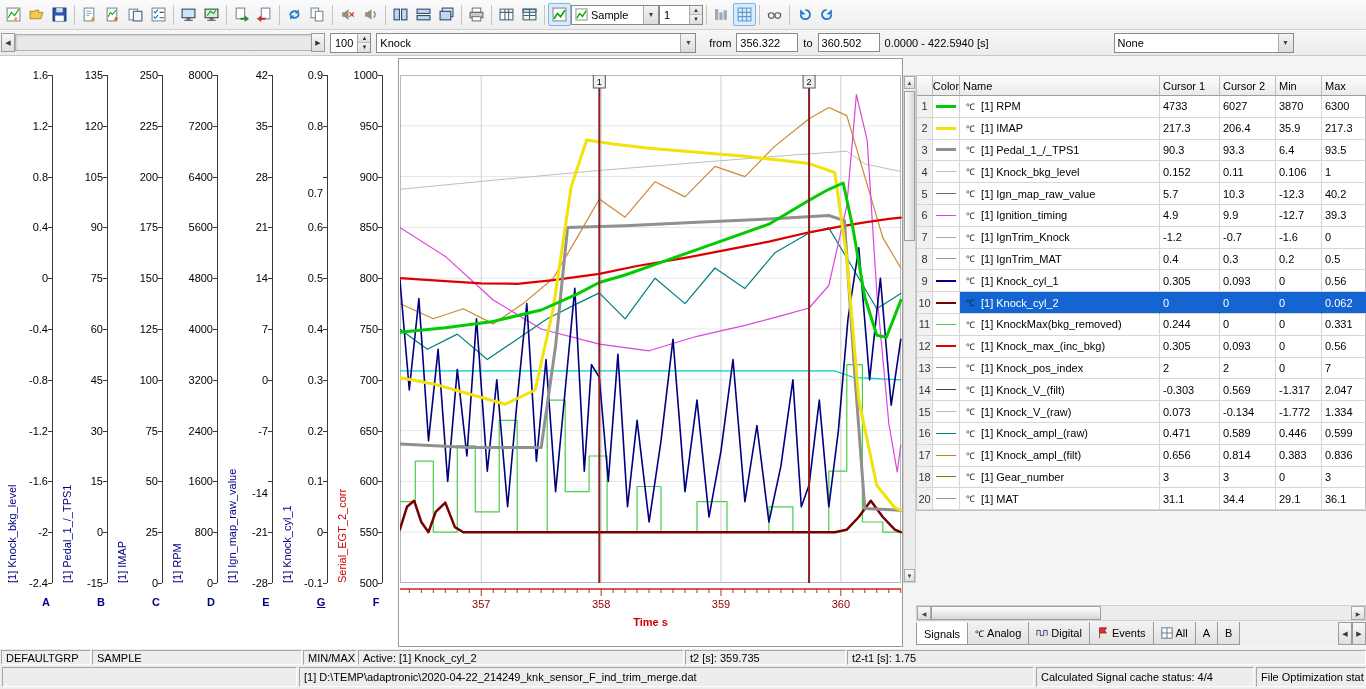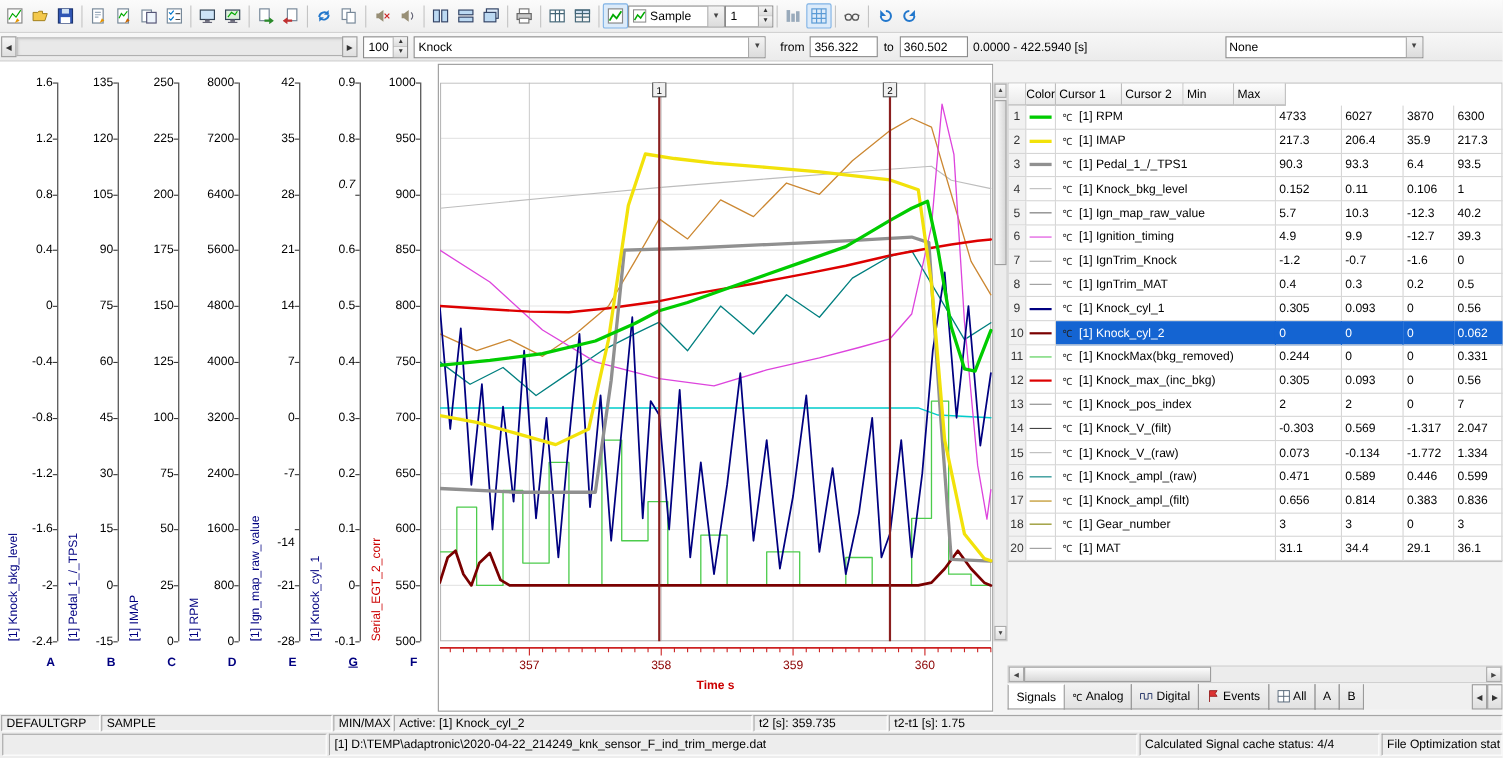--- a/index.html
+++ b/index.html
@@ -512,21 +512,21 @@
       <div class="tickmark" style="left: 268px; top: 476.2px; width: 4px;"></div>
       <div class="ticklab" style="left: 234px; top: 521px;">-28</div>
       <div class="tickmark" style="left: 268px; top: 527px; width: 4px;"></div>
       <div class="axletter" style="left: 256px; top: 540px;">E</div>
       <div class="axis-name" style="left: 281px; top: 19px; color: rgb(0, 0, 128);">[1] Knock_cyl_1</div>
       <div class="axis-line" style="left: 327px; top: 19px; height: 508px;"></div>
       <div class="ticklab" style="left: 289px; top: 13px;">0.9</div>
       <div class="tickmark" style="left: 323px; top: 19px; width: 4px;"></div>
       <div class="ticklab" style="left: 289px; top: 63.8px;">0.8</div>
       <div class="tickmark" style="left: 323px; top: 69.8px; width: 4px;"></div>
-      <div class="ticklab" style="left: 289px; top: 106px; font-style: italic;">0.7</div>
+      <div class="ticklab" style="left: 289px; top: 131px;">0.7</div>
       <div class="tickmark" style="left: 323px; top: 120.6px; width: 4px;"></div>
       <div class="ticklab" style="left: 289px; top: 165.4px;">0.6</div>
       <div class="tickmark" style="left: 323px; top: 171.4px; width: 4px;"></div>
       <div class="ticklab" style="left: 289px; top: 216.2px;">0.5</div>
       <div class="tickmark" style="left: 323px; top: 222.2px; width: 4px;"></div>
       <div class="ticklab" style="left: 289px; top: 267px;">0.4</div>
       <div class="tickmark" style="left: 323px; top: 273px; width: 4px;"></div>
       <div class="ticklab" style="left: 289px; top: 317.8px;">0.3</div>
       <div class="tickmark" style="left: 323px; top: 323.8px; width: 4px;"></div>
       <div class="ticklab" style="left: 289px; top: 368.6px;">0.2</div>
@@ -657,20 +657,21 @@
       <div class="sarrow">▲</div>
       <div class="vtrack">
           <div class="vthumb"></div>
         </div>
       <div class="sarrow">▼</div>
     </div>
     <div id="sigtable">
         <div class="trow head">
           <div class="tcell c-num"></div>
           <div class="tcell c-color">Color</div>
+          <div class="tcell c-name">Name</div>
           <div class="tcell c-c1">Cursor 1</div>
           <div class="tcell c-c2">Cursor 2</div>
           <div class="tcell c-min">Min</div>
           <div class="tcell c-max">Max</div>
         </div>
         <div class="trow">
           <div class="tcell c-num">1</div>
           <div class="tcell c-color">
             <div class="swatch" style="background: rgb(0, 204, 0); height: 3px;"></div>
           </div>
@@ -982,21 +983,21 @@
         </div>
       </div>
   </div>
 </div>
 
 <div class="sbar" id="statusbar1">
   <div class="seg" style="width:90px">DEFAULTGRP</div>
   <div class="seg" style="width:210px">SAMPLE</div>
   <div class="seg" style="width:54px">MIN/MAX</div>
   <div class="seg" style="width:326px">Active:  [1]  Knock_cyl_2</div>
-  <div class="seg" style="width:122px">t2 [s]: 359.735</div>
+  <div class="seg" style="width:161px">t2 [s]: 359.735</div>
   <div class="seg" style="flex:1">t2-t1 [s]: 1.75</div>
 </div>
 <div class="sbar" id="statusbar2">
   <div class="seg" style="width:295px"></div>
   <div class="seg" style="width:735px">[1]  D:\TEMP\adaptronic\2020-04-22_214249_knk_sensor_F_ind_trim_merge.dat</div>
   <div class="seg" style="width:218px">Calculated Signal cache status:   4/4</div>
   <div class="seg" style="flex:1">File Optimization stat</div>
 </div>
 
 </body></html>

